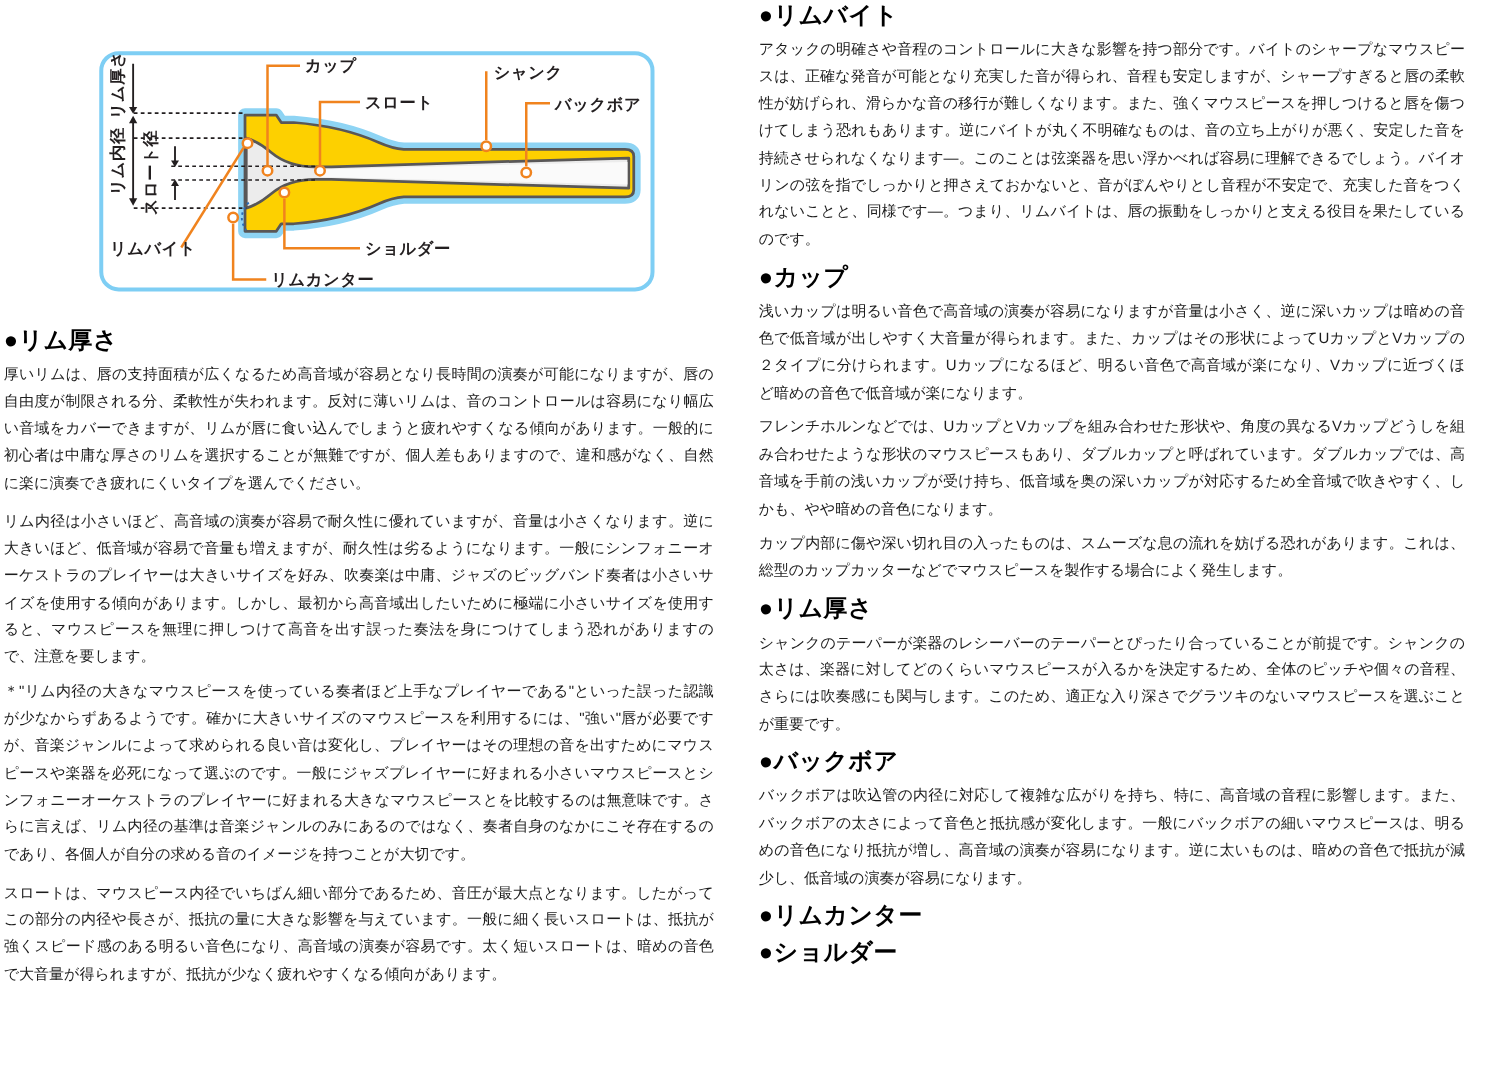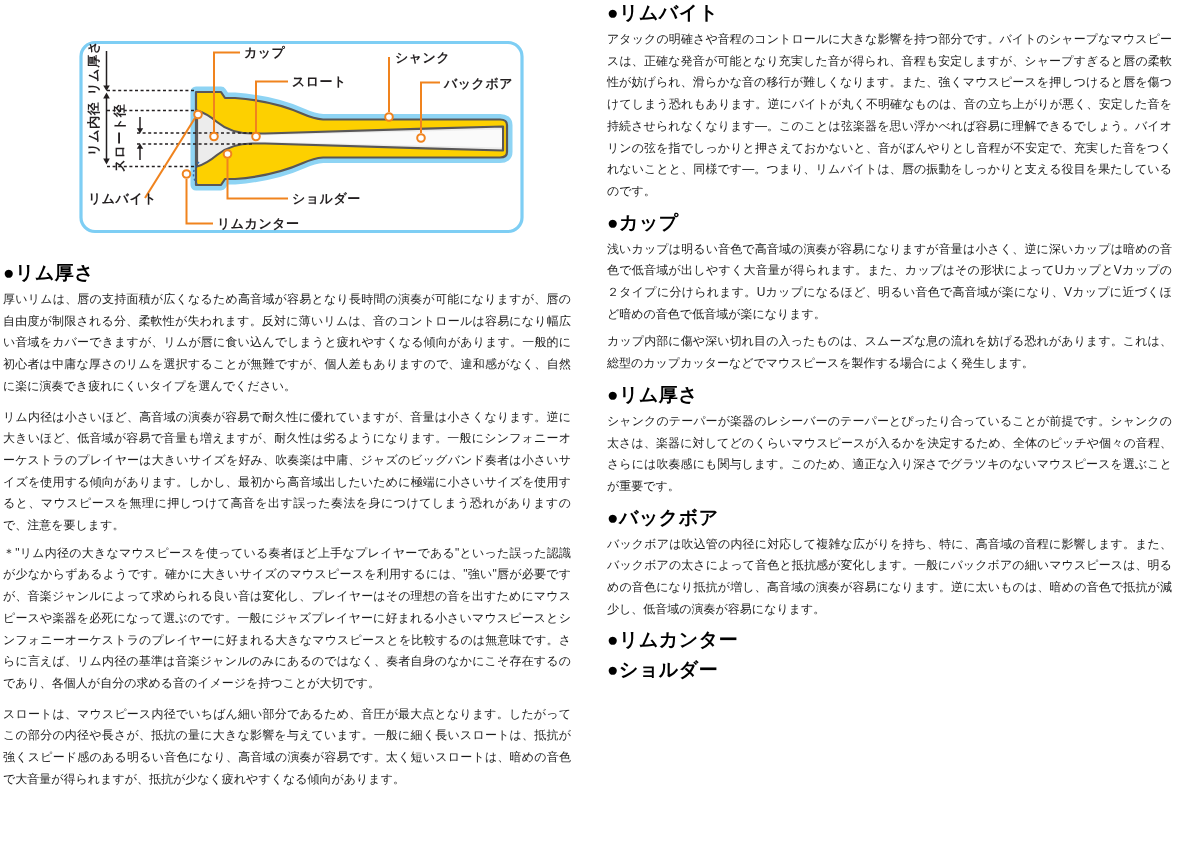--- a/index.html
+++ b/index.html
@@ -120,20 +120,21 @@
 <div class="col col-right">
 
   <section class="sec first-right">
     <h3>●リムバイト</h3>
     <p>アタックの明確さや音程のコントロールに大きな影響を持つ部分です。バイトのシャープなマウスピースは、正確な発音が可能となり充実した音が得られ、音程も安定しますが、シャープすぎると唇の柔軟性が妨げられ、滑らかな音の移行が難しくなります。また、強くマウスピースを押しつけると唇を傷つけてしまう恐れもあります。逆にバイトが丸く不明確なものは、音の立ち上がりが悪く、安定した音を持続させられなくなります―。このことは弦楽器を思い浮かべれば容易に理解できるでしょう。バイオリンの弦を指でしっかりと押さえておかないと、音がぼんやりとし音程が不安定で、充実した音をつくれないことと、同様です―。つまり、リムバイトは、唇の振動をしっかりと支える役目を果たしているのです。</p>
   </section>
 
   <section class="sec">
     <h3>●カップ</h3>
     <p>浅いカップは明るい音色で高音域の演奏が容易になりますが音量は小さく、逆に深いカップは暗めの音色で低音域が出しやすく大音量が得られます。また、カップはその形状によってUカップとVカップの２タイプに分けられます。Uカップになるほど、明るい音色で高音域が楽になり、Vカップに近づくほど暗めの音色で低音域が楽になります。</p>
+    <p>フレンチホルンなどでは、UカップとVカップを組み合わせた形状や、角度の異なるVカップどうしを組み合わせたような形状のマウスピースもあり、ダブルカップと呼ばれています。ダブルカップでは、高音域を手前の浅いカップが受け持ち、低音域を奥の深いカップが対応するため全音域で吹きやすく、しかも、やや暗めの音色になります。</p>
     <p>カップ内部に傷や深い切れ目の入ったものは、スムーズな息の流れを妨げる恐れがあります。これは、総型のカップカッターなどでマウスピースを製作する場合によく発生します。</p>
   </section>
 
   <section class="sec">
     <h3>●リム厚さ</h3>
     <p>シャンクのテーパーが楽器のレシーバーのテーパーとぴったり合っていることが前提です。シャンクの太さは、楽器に対してどのくらいマウスピースが入るかを決定するため、全体のピッチや個々の音程、さらには吹奏感にも関与します。このため、適正な入り深さでグラツキのないマウスピースを選ぶことが重要です。</p>
   </section>
 
   <section class="sec">
     <h3>●バックボア</h3>

